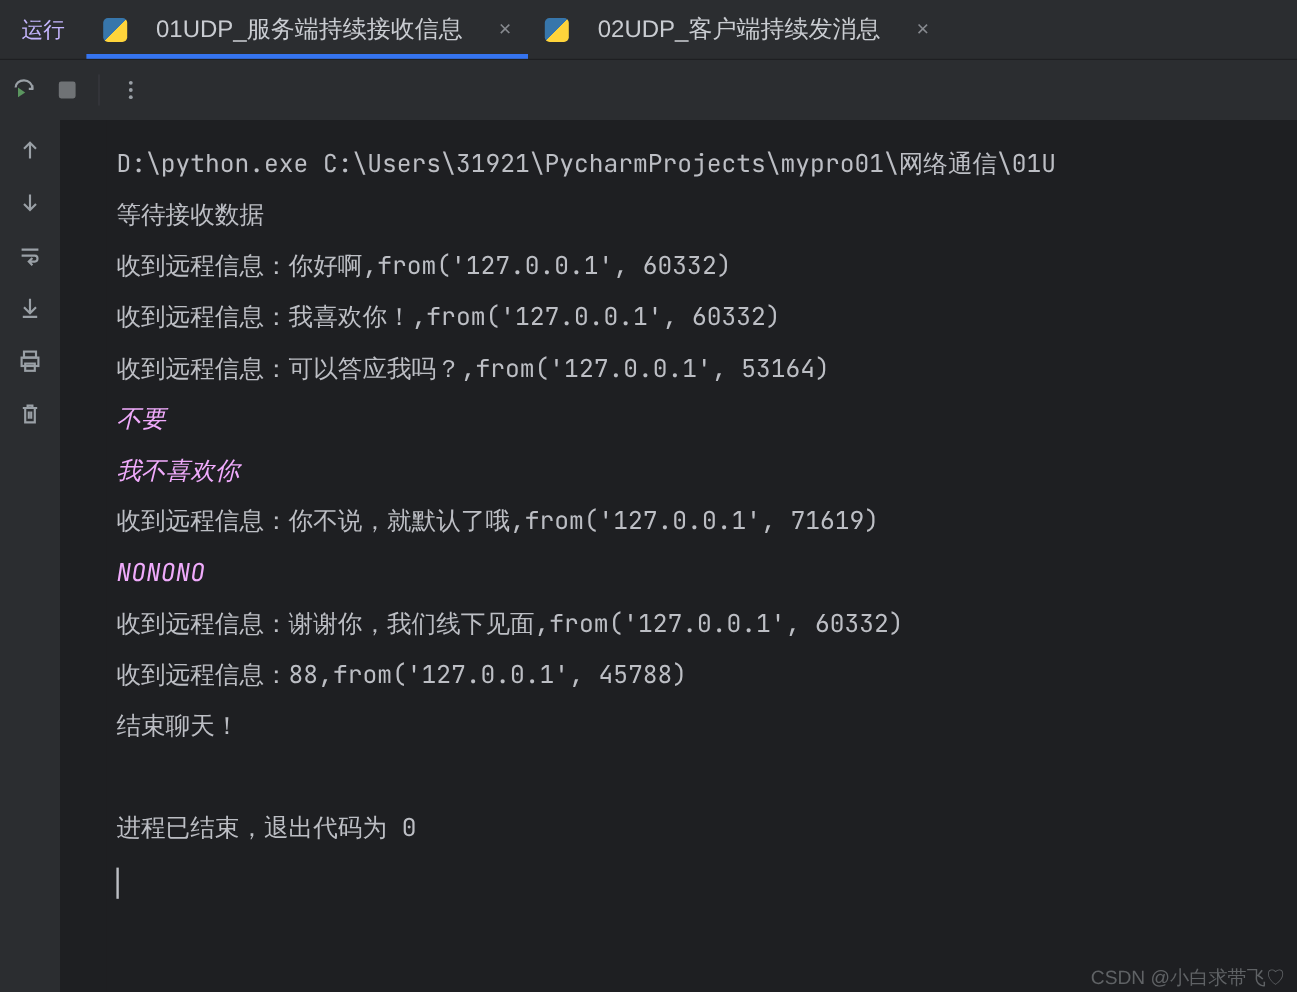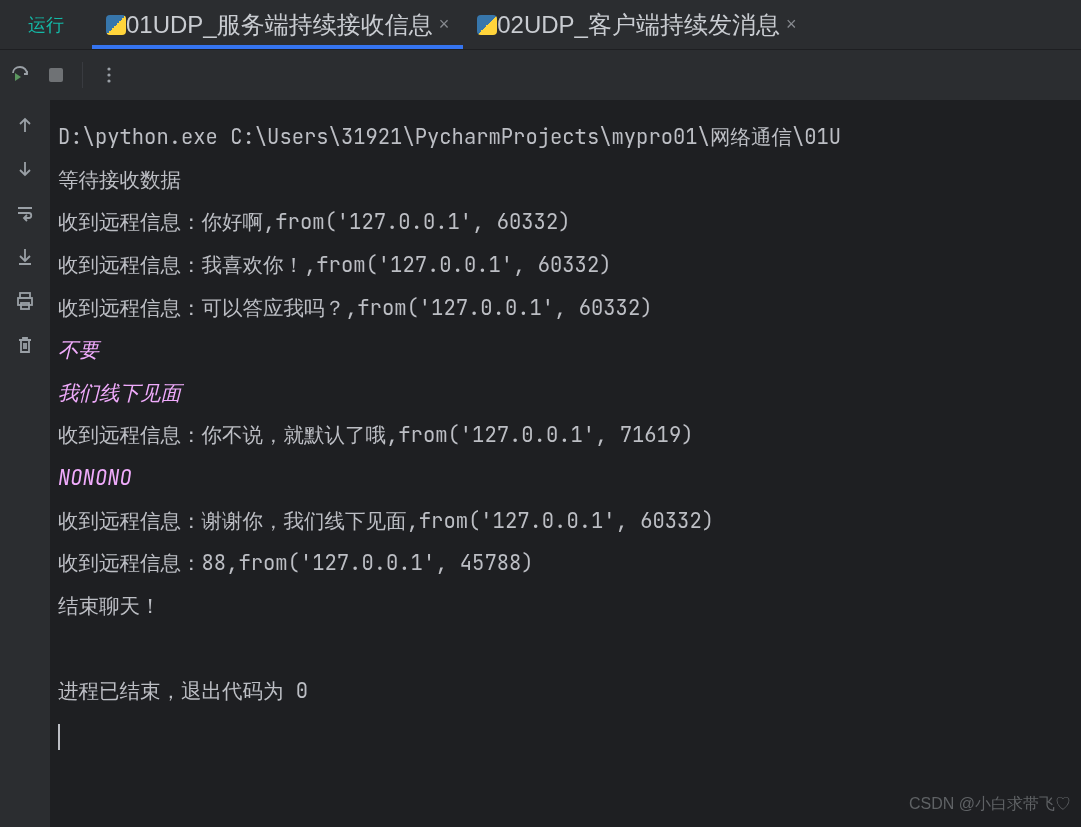--- a/index.html
+++ b/index.html
@@ -17,39 +17,39 @@
       position: relative;
     }
     .tab-bar {
       display: flex;
       align-items: center;
       height: 50px;
       background: #2b2d30;
       border-bottom: 1px solid #1e1f22;
     }
     .tab-label {
-      padding: 0 28px;
+      padding: 0 18px;
       font-size: 18px;
-      color: #14b8a6;
+      color: #c4b5fd;
       height: 100%;
       display: flex;
       align-items: center;
     }
     .tab {
       display: flex;
       align-items: center;
       height: 100%;
       padding: 0 14px;
       position: relative;
       cursor: pointer;
     }
     .tab-text {
-      font-size: 24px;
+      font-size: 20px;
       color: #c9ccd1;
-      margin: 0 0;
+      margin: 0 24px;
     }
     .tab.active::after {
       content: "";
       position: absolute;
       bottom: 0;
       left: 0;
       right: 0;
       height: 4px;
       background: #3574f0;
     }
@@ -111,39 +111,40 @@
     }
     .console {
       flex: 1;
       background: #1e1f22;
       padding: 16px 8px;
       font-family: "JetBrains Mono", "Consolas", monospace;
       font-size: 20.5px;
       line-height: 2.08;
       overflow: hidden;
       white-space: nowrap;
+      margin-left: 39px;
     }
     .console-line {
       color: #bcbec4;
     }
     .console-line.input {
       color: #f0abfc;
       font-style: italic;
     }
     .caret {
       display: inline-block;
       width: 2px;
       height: 26px;
       background: #bcbec4;
       vertical-align: middle;
       margin-top: 4px;
     }
     .watermark {
       position: absolute;
-      bottom: 12px;
+      bottom: 1px;
       right: 10px;
       color: #5f6265;
       font-size: 16px;
       margin-left: 31px;
     }
   </style>
 </head>
 <body>
 
 <div class="tab-bar">
@@ -217,23 +218,23 @@
         <path d="M4 5 L16 5 M8 5 L8 3 L12 3 L12 5 M6 5 L6 17 L14 17 L14 5 M9 8 L9 14 M11 8 L11 14"></path>
       </svg>
     </div>
   </div>
 
   <div class="console" id="console-output">
   <div class="console-line">D:\python.exe C:\Users\31921\PycharmProjects\mypro01\网络通信\01U</div>
       <div class="console-line">等待接收数据</div>
       <div class="console-line">收到远程信息：你好啊,from('127.0.0.1', 60332)</div>
       <div class="console-line">收到远程信息：我喜欢你！,from('127.0.0.1', 60332)</div>
-      <div class="console-line">收到远程信息：可以答应我吗？,from('127.0.0.1', 60332)</div>
+      <div class="console-line">收到远程信息：可以答应我吗？,from('127.0.0.1', 53164)</div>
       <div class="console-line input">不要</div>
-      <div class="console-line input">我们线下见面</div>
+      <div class="console-line input">我不喜欢你</div>
       <div class="console-line">收到远程信息：你不说，就默认了哦,from('127.0.0.1', 71619)</div>
       <div class="console-line input">NONONO</div>
       <div class="console-line">收到远程信息：谢谢你，我们线下见面,from('127.0.0.1', 60332)</div>
       <div class="console-line">收到远程信息：88,from('127.0.0.1', 45788)</div>
       <div class="console-line">结束聊天！</div>
       <div class="console-line">&nbsp;</div>
       <div class="console-line">进程已结束，退出代码为 0</div>
       <div><span class="caret"></span></div>
     </div>
 </div>

